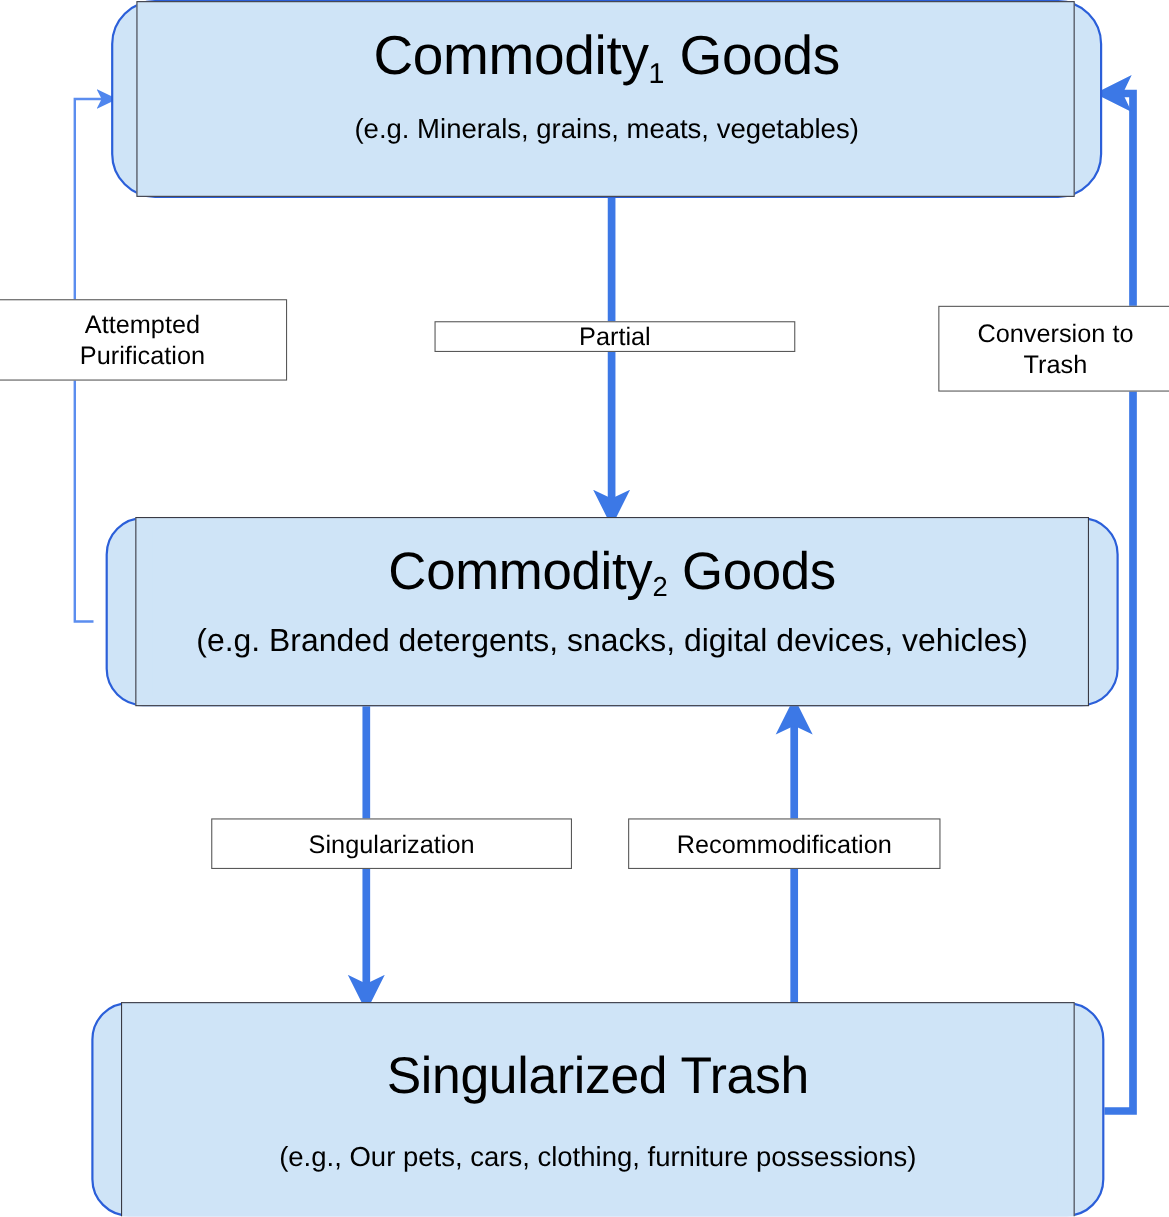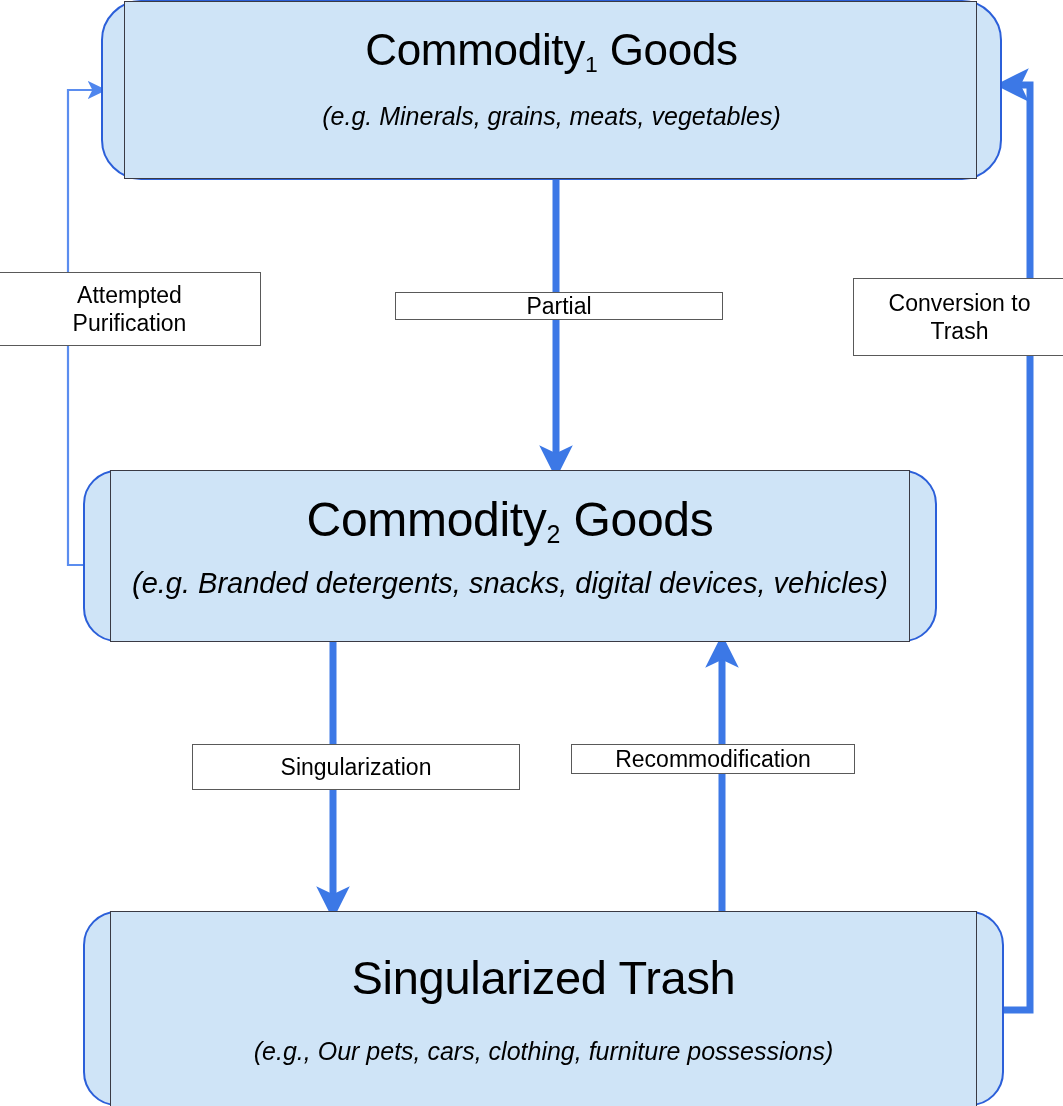--- a/index.html
+++ b/index.html
@@ -76,32 +76,31 @@
     font-size: 0.52em;
     vertical-align: baseline;
     position: relative;
     top: 0.30em;
     letter-spacing: 0;
   }
   .stage .subtitle {
     color: #000000;
     font-weight: 400;
     white-space: nowrap;
-    font-style: italic;
   }
 
   
   #stage-commodity1 { left: 101px; top: 0px;    width: 901px; height: 180px; }
   #stage-commodity1 .capsule { border-radius: 40px; }
   #stage-commodity1 .inner   { left: 23px; top: 1px; right: 25px; bottom: 1px; }
   #stage-commodity1 .labels  { top: 19px; }
-  #stage-commodity1 .title    { font-size: 44px; line-height: 62px; }
+  #stage-commodity1 .title    { font-size: 50px; line-height: 62px; }
   #stage-commodity1 .subtitle { font-size: 25px; line-height: 34px; margin-top: 11px; }
 
-  #stage-commodity2 { left: 83px; top: 470px;  width: 854px; height: 172px; }
+  #stage-commodity2 { left: 96px; top: 470px;  width: 921px; height: 172px; }
   #stage-commodity2 .capsule { border-radius: 34px; }
   #stage-commodity2 .inner   { left: 27px; top: 0px; right: 27px; bottom: 0px; }
   #stage-commodity2 .panel   { left: 42px; top: 9px; right: 43px; bottom: 10px; }
   #stage-commodity2 .labels  { top: 20px; }
   #stage-commodity2 .title    { font-size: 48px; line-height: 60px; }
   #stage-commodity2 .subtitle { font-size: 29px; line-height: 32px; margin-top: 10px; }
 
   #stage-singularized { left: 83px; top: 911px; width: 921px; height: 195px; }
   #stage-singularized .capsule { border-radius: 34px; }
   #stage-singularized .inner   { left: 27px; top: 0px; right: 27px; bottom: -4px; }
@@ -124,21 +123,21 @@
     font-size: 23px;
     line-height: 28px;
     z-index: 4;
     white-space: pre-line;
   }
 
   #label-attempted-purification { left: -2px;  top: 272px; width: 263px; height: 74px; }
   #label-partial                { left: 395px; top: 292px; width: 328px; height: 28px; }
   #label-conversion-to-trash    { left: 853px; top: 278px; width: 213px; height: 78px; }
   #label-singularization        { left: 192px; top: 744px; width: 328px; height: 46px; }
-  #label-recommodification      { left: 571px; top: 744px; width: 284px; height: 30px; }
+  #label-recommodification      { left: 571px; top: 744px; width: 284px; height: 46px; }
 </style>
 </head>
 <body>
 
 <div id="canvas">
 
   <svg id="connectors" viewBox="0 0 1063 1106" width="1063" height="1106" xmlns="http://www.w3.org/2000/svg">
     <defs>
       <marker id="arrowThick" markerWidth="5" markerHeight="5" refX="2.4" refY="2.5" orient="auto" markerUnits="strokeWidth">
         <path d="M0,0.1 L4.8,2.5 L0,4.9 L1.15,2.5 Z" fill="#3c78e6"></path>

